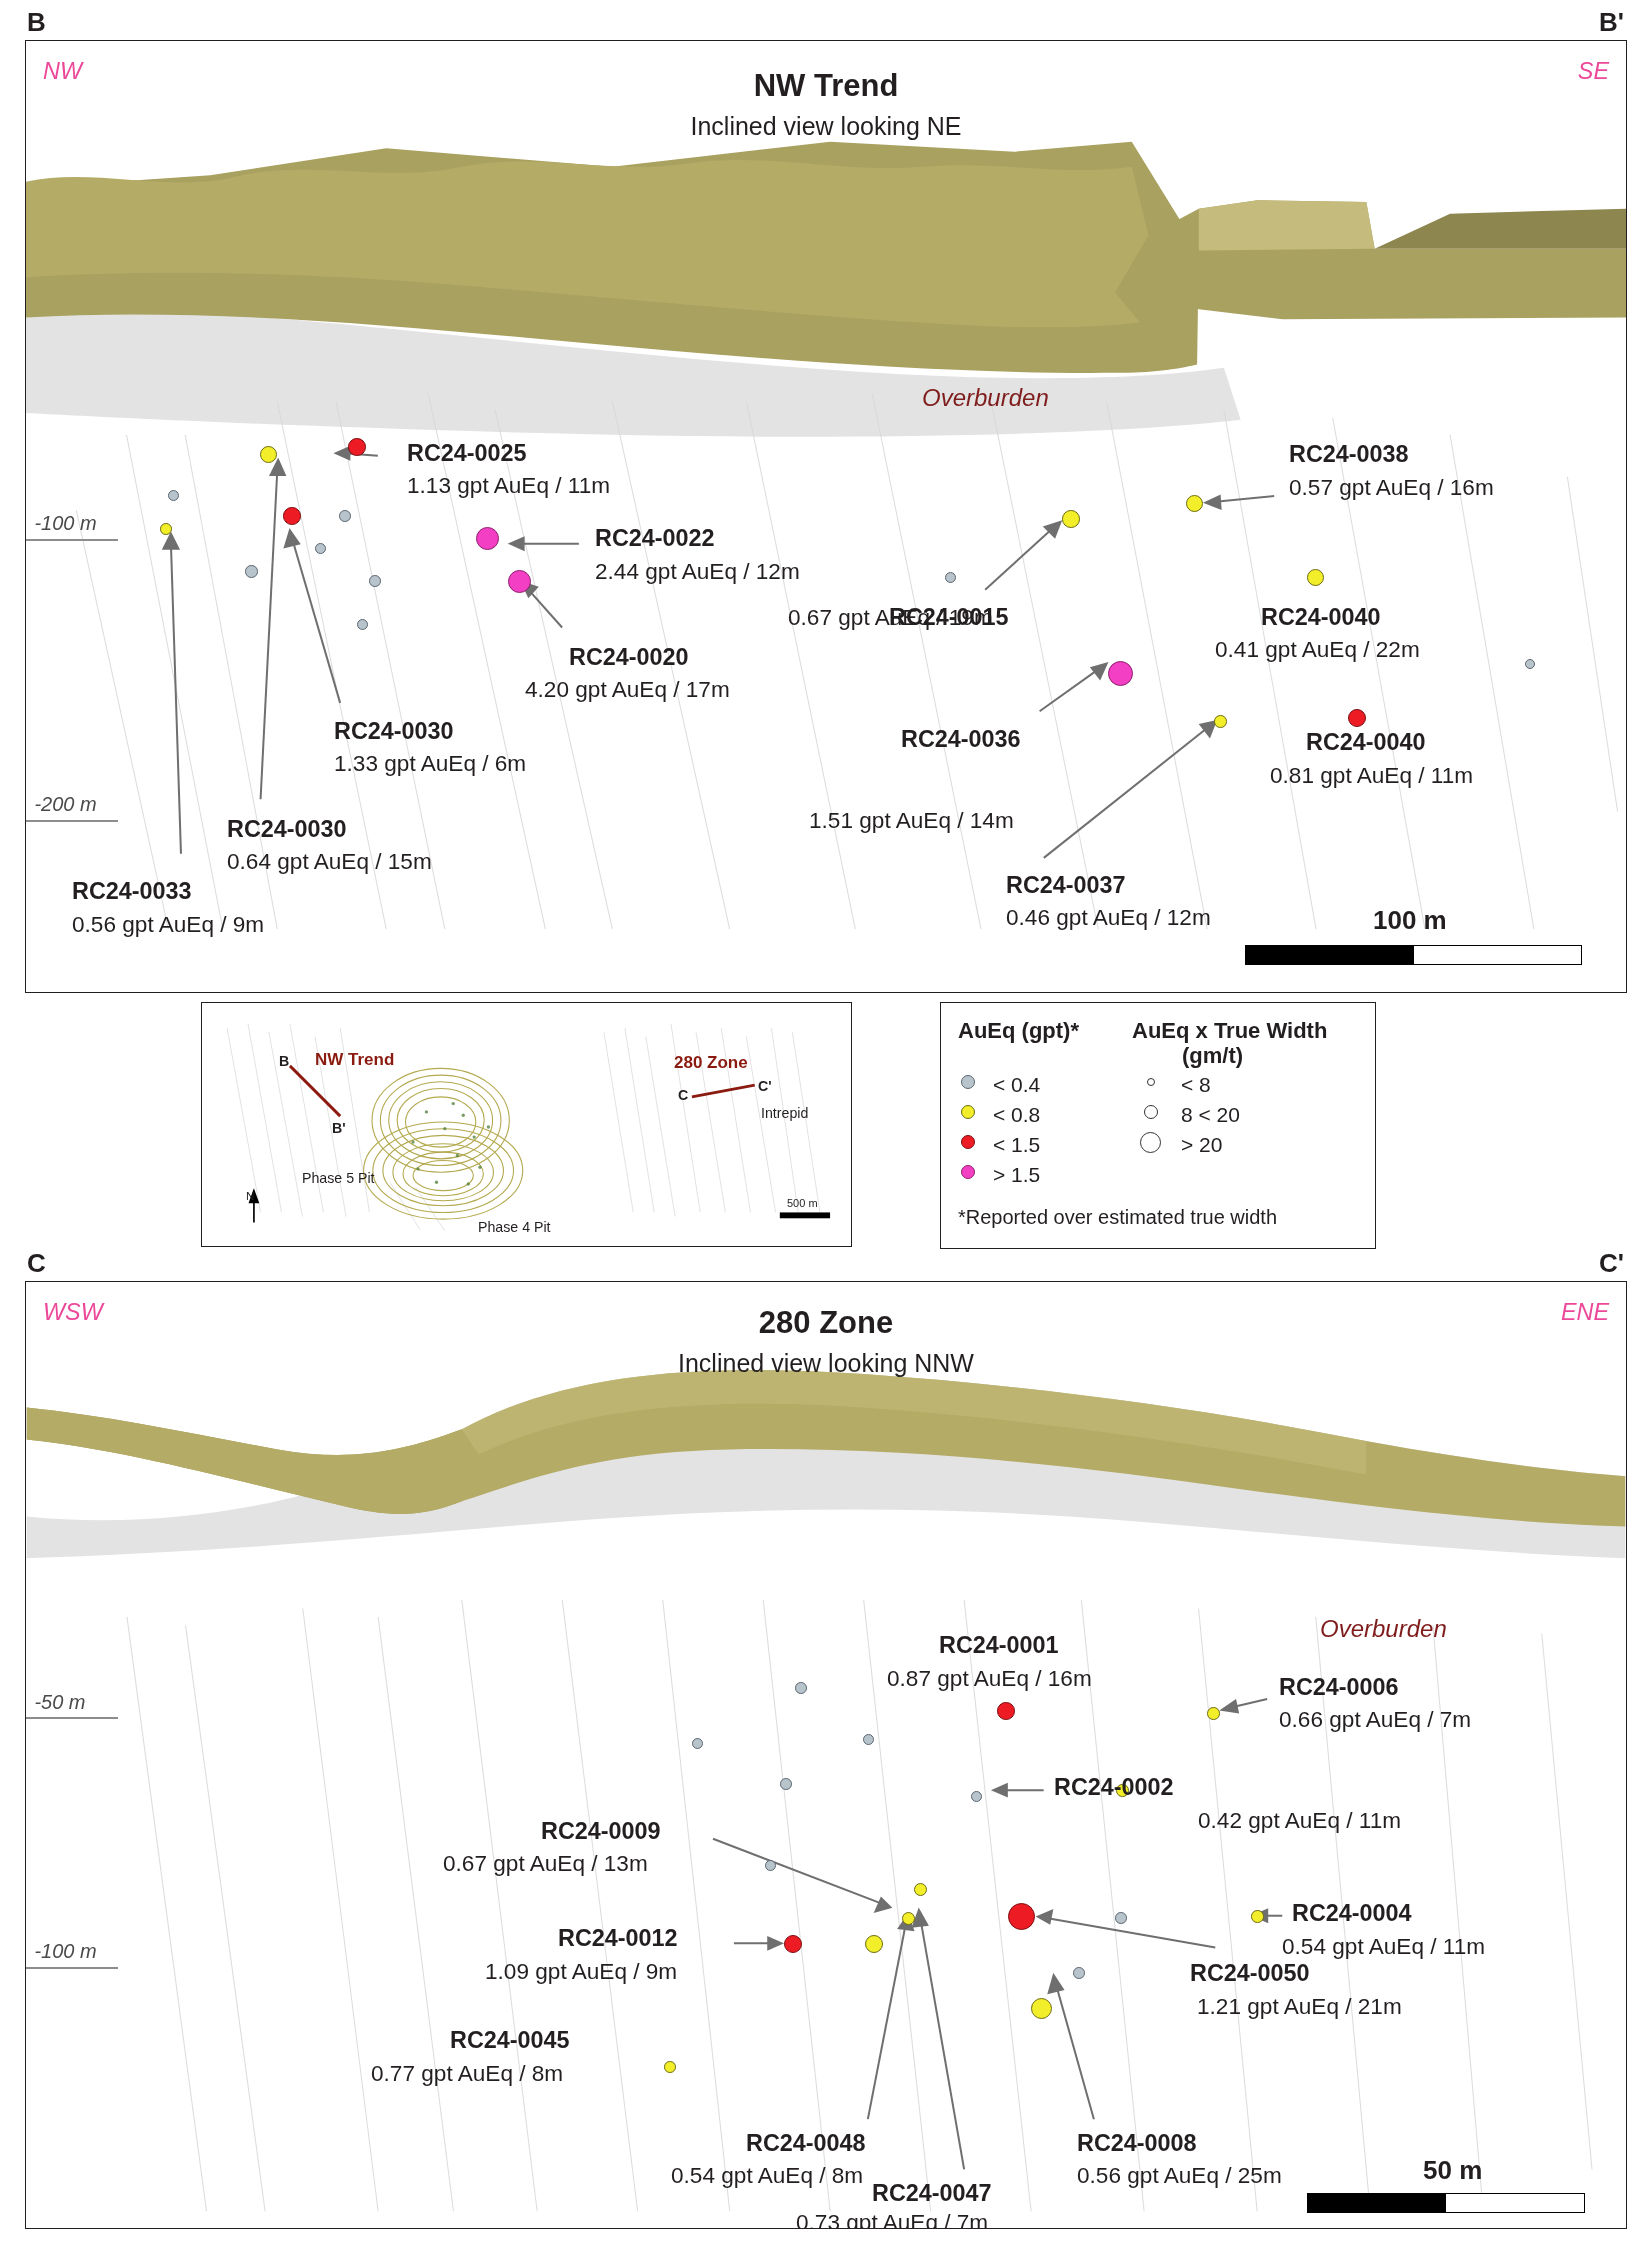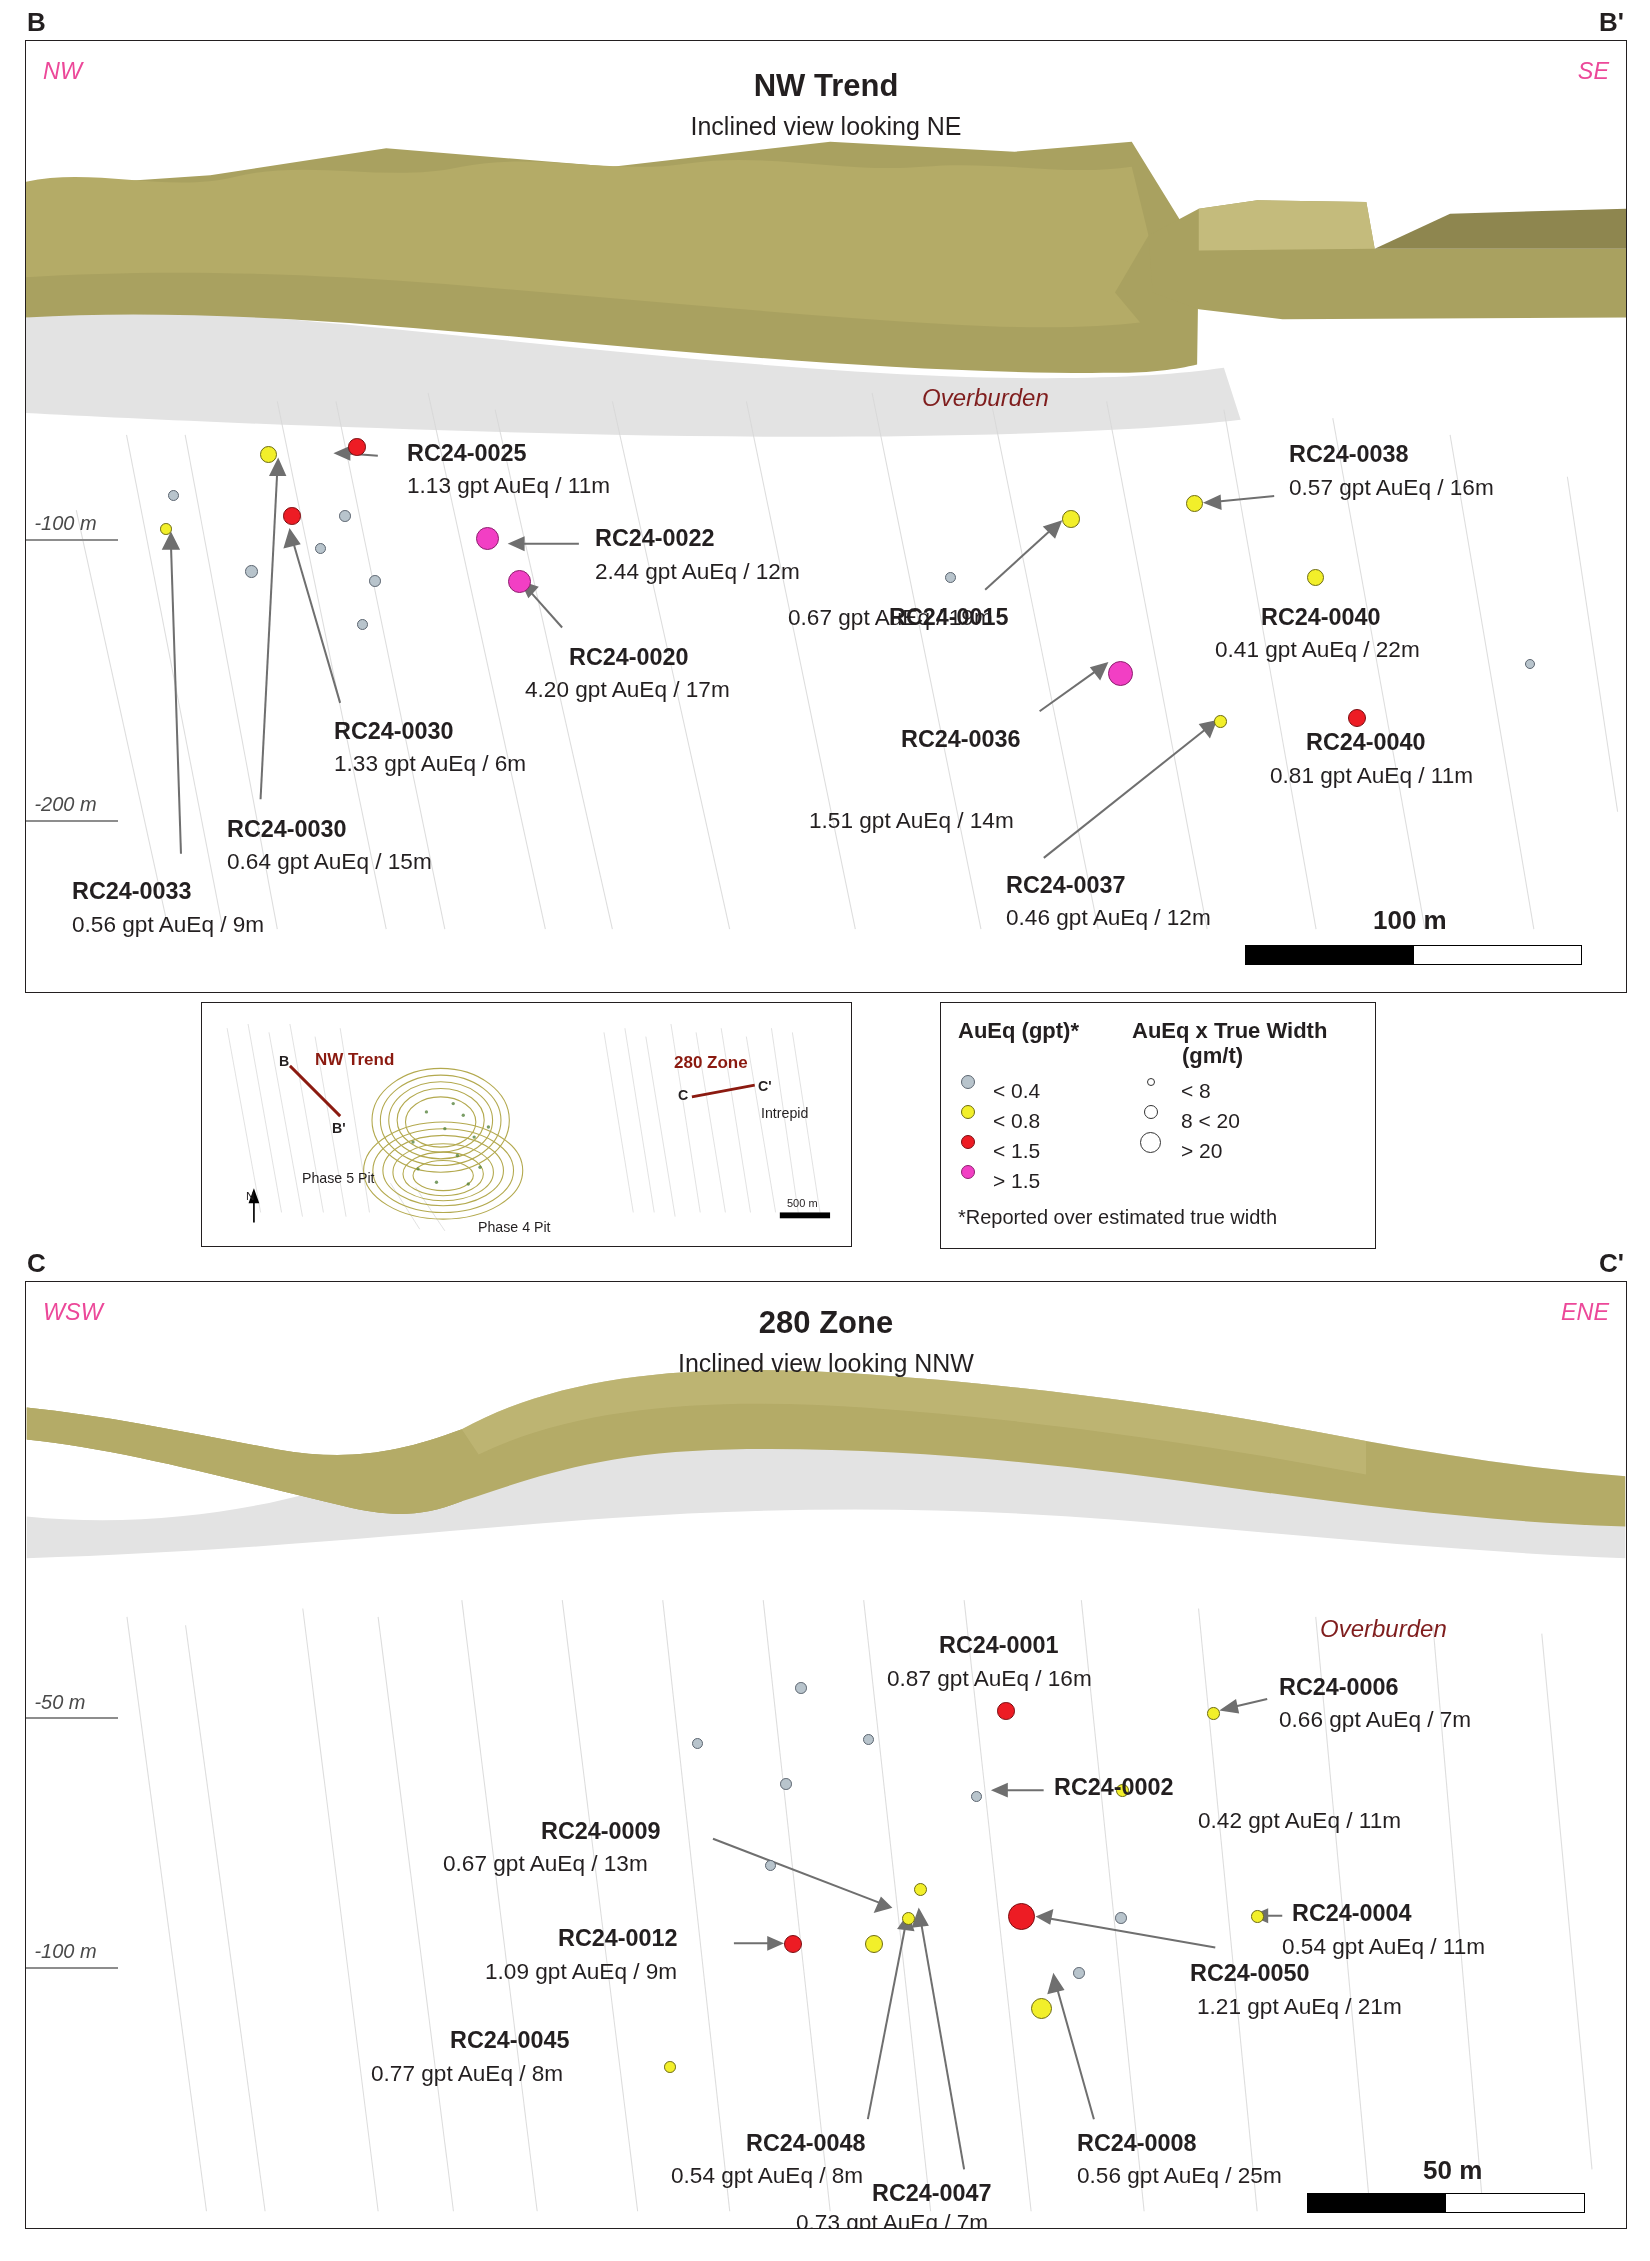--- a/index.html
+++ b/index.html
@@ -17,21 +17,21 @@
   .hole-label{position:absolute;font-weight:bold;font-size:23.4px;white-space:nowrap;}
   .hole-val{position:absolute;font-size:22.6px;white-space:nowrap;}
   .dot{position:absolute;border-radius:50%;box-sizing:border-box;}
   .sb-text{position:absolute;font-weight:bold;font-size:26px;}
   .sb-bar{position:absolute;height:18.4px;border:1.3px solid #000;display:flex;}
   .sb-bar div{height:100%;}
   svg.arrows{position:absolute;left:0;top:0;overflow:visible;pointer-events:none;}
   
   #legend{position:absolute;left:940px;top:1002px;width:434px;height:245px;border:0.8px solid #231f20;background:#fff;}
   .lg-head{position:absolute;font-weight:bold;font-size:22px;}
-  .lg-row-text{position:absolute;font-size:21px;margin-top:6px;}
+  .lg-row-text{position:absolute;font-size:21px;}
   .lg-note{position:absolute;font-size:20px;}
   
   #inset{position:absolute;left:201px;top:1002px;width:649px;height:243px;border:0.8px solid #231f20;background:#fefefe;overflow:hidden;}
   .inset-text{position:absolute;font-size:14.2px;}
   .inset-red{position:absolute;font-weight:bold;font-size:17px;color:#8b1a10;}
   .inset-bd{position:absolute;font-weight:bold;font-size:14.2px;color:#231f20;}
   .terr{position:absolute;}
 </style>
 </head>
 <body>

